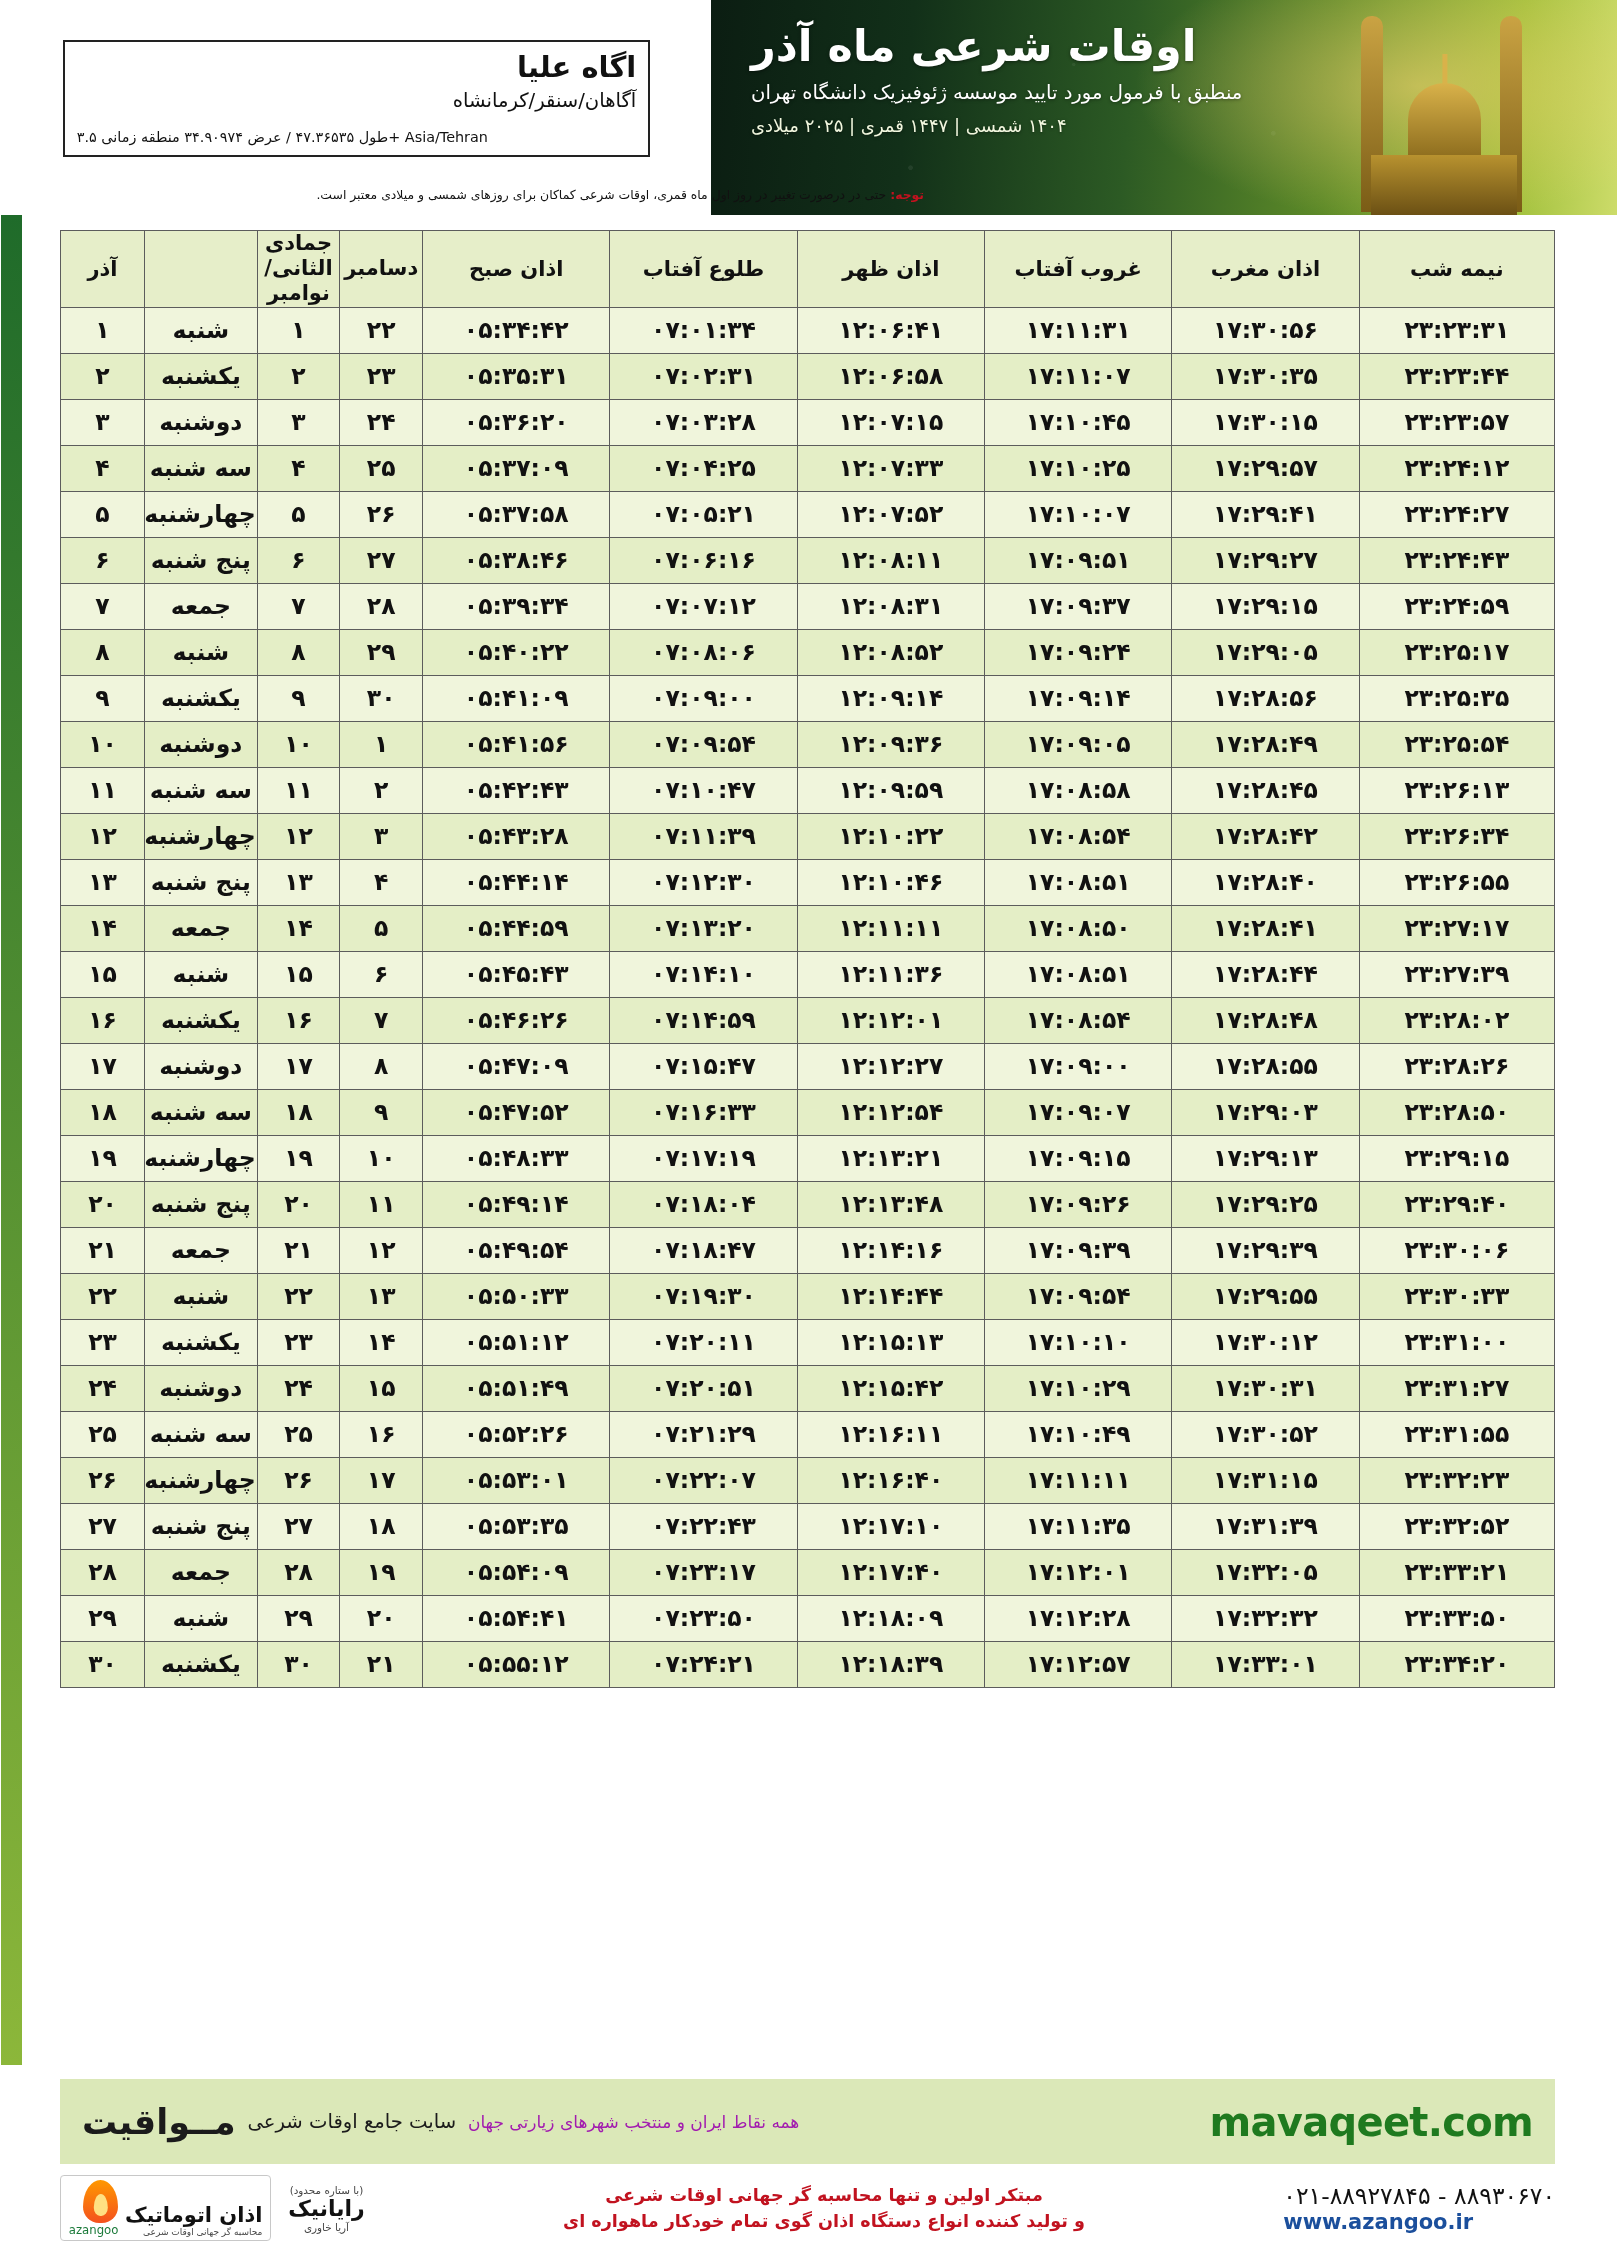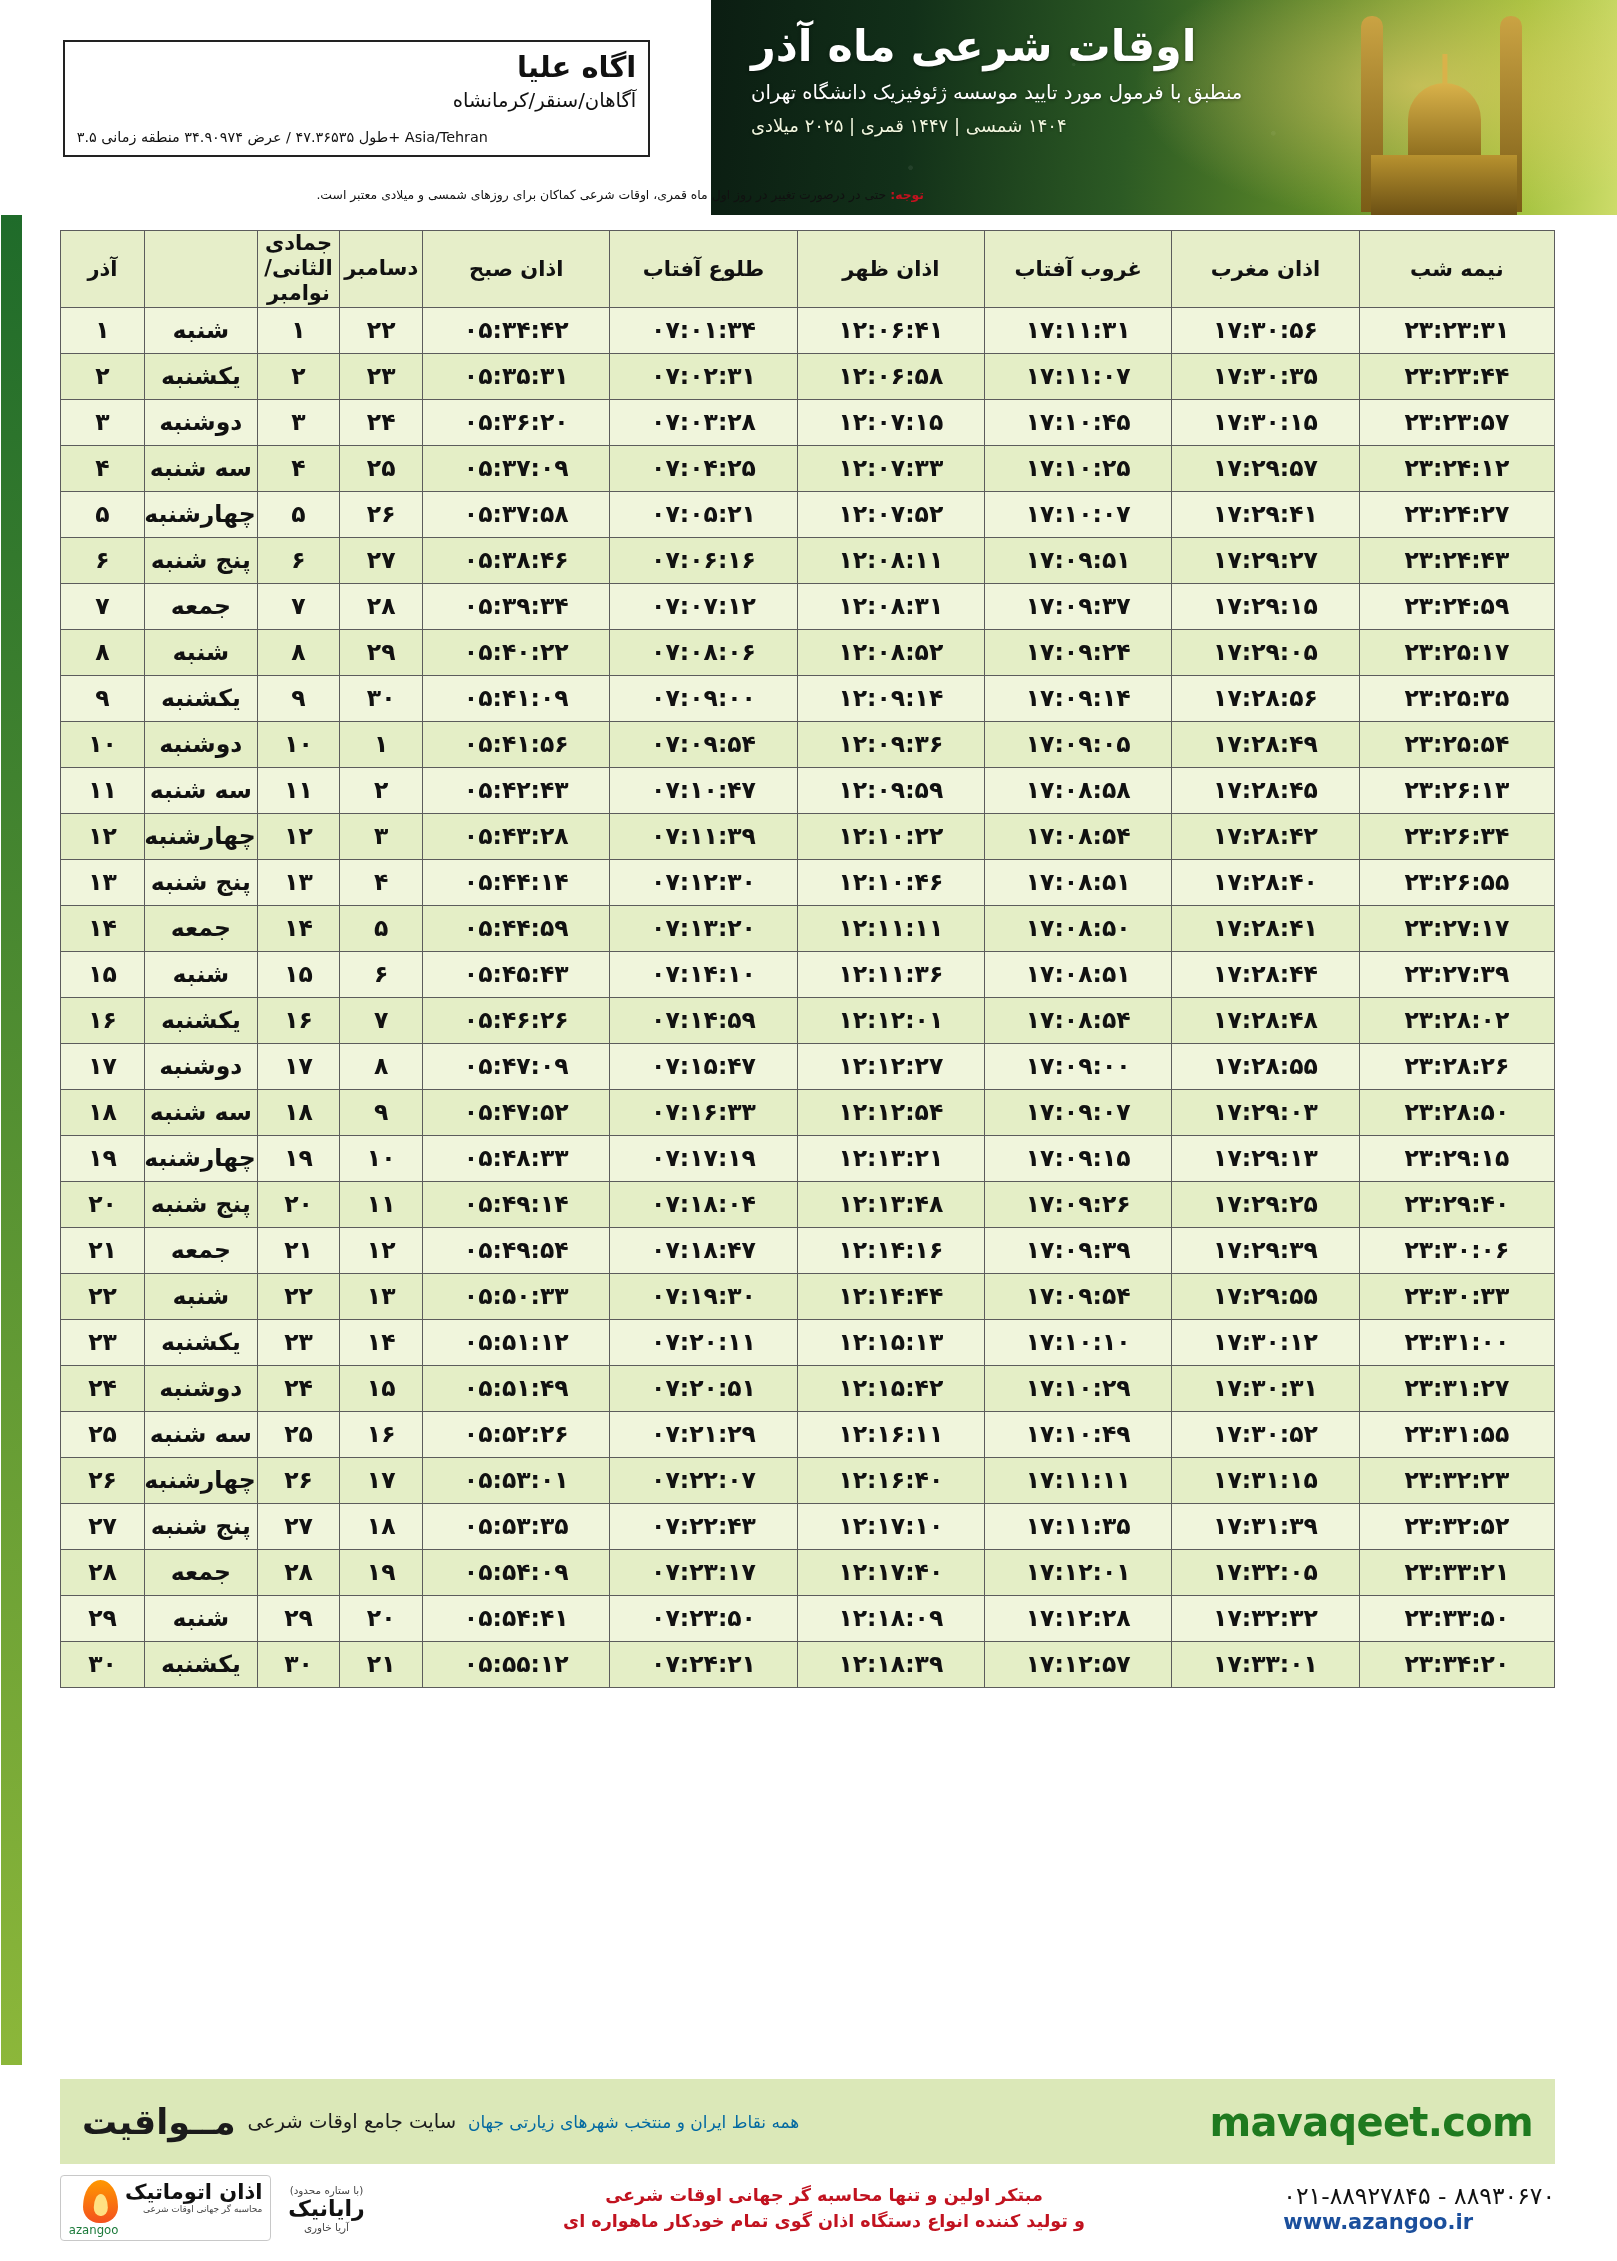--- a/index.html
+++ b/index.html
@@ -200,38 +200,38 @@
     display: flex;
     align-items: center;
     justify-content: space-between;
     padding: 0 22px;
   }
   .brand-right { display: flex; align-items: center; gap: 11.7px; }
   .brand-fa {
     font-size: 35px; font-weight: bold; color: #1b1b1b; letter-spacing: 1.3px;
   }
   .brand-tag { font-size: 19.6px; color: #1b1b1b; }
-  .brand-tag2 { font-size: 17px; color: #0369a1; }
+  .brand-tag2 { font-size: 17px; color: #a21caf; }
   .brand-site {
     font-size: 40px; font-weight: bold; color: #1f7a1f; direction: ltr;
     letter-spacing: -0.7px;
   }
 
   .footer-bottom {
     position: absolute;
     top: 104px; right: 63px;
     width: 1495px;
     height: 78px;
     display: flex;
     align-items: center;
     justify-content: space-between;
   }
   .logos { display: flex; align-items: center; gap: 17px; }
   .logo-azangoo {
-    display: flex; align-items: flex-start; gap: 6.5px;
+    display: flex; align-items: flex-end; gap: 6.5px;
     border: 1.3px solid #c8c8c8; padding: 3.9px 7.8px; border-radius: 3.9px;
   }
   .logo-flame {
     width: 35px; height: 43px;
     background: linear-gradient(180deg,#ff9800,#f4511e);
     border-radius: 50% 50% 46% 46% / 62% 62% 38% 38%;
     position: relative;
   }
   .logo-flame:after {
     content:""; position:absolute; left:50%; top:14.4px; transform:translateX(-50%);

